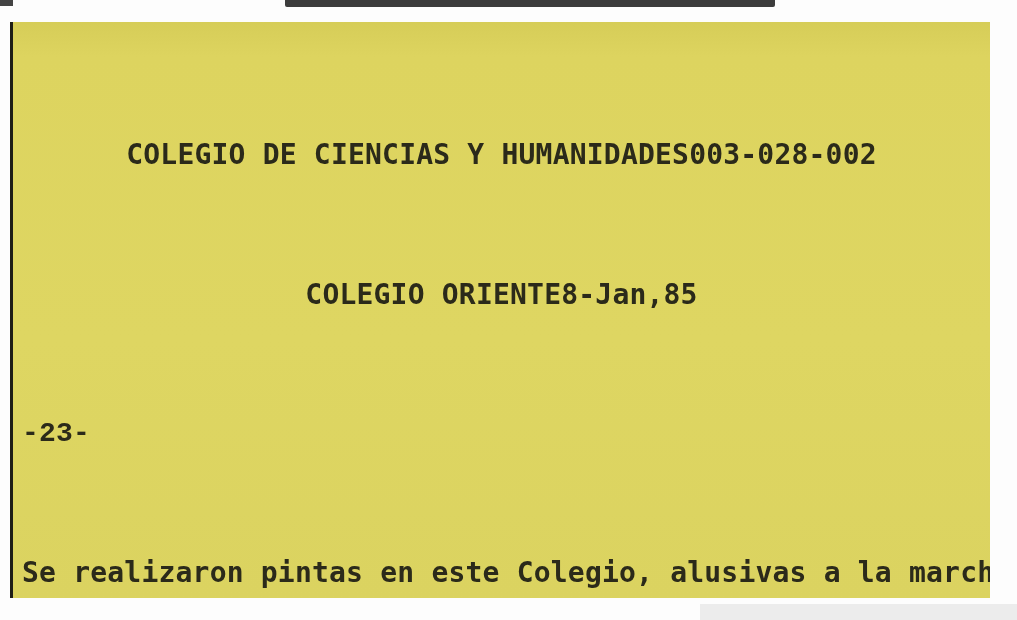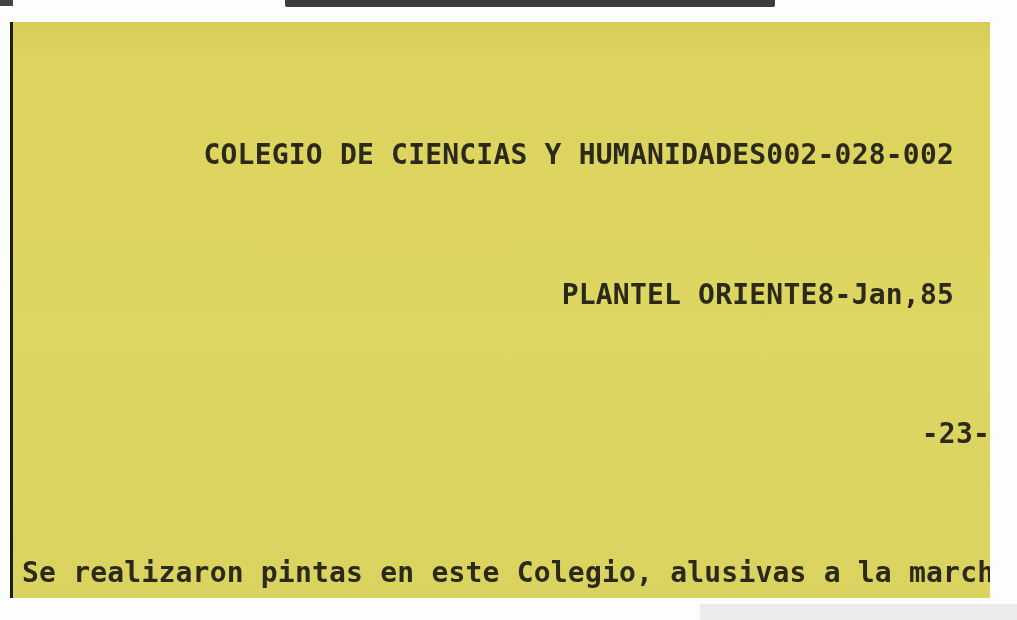--- a/index.html
+++ b/index.html
@@ -56,43 +56,43 @@
     color: #2b2a1a;
     font-size: 28px;
     font-weight: bold;
     line-height: 34.8px;
     letter-spacing: 0.2px;
     white-space: pre;
   }
   .row { white-space: pre; }
   .split-row {
     display: flex;
-    justify-content: flex-end;
-    margin-right: 36px;
+    justify-content: center;
+    margin-right: 20px;
   }
   .header-row { margin-left: 11px; }
-  .center-row { text-align: right; }
+  .center-row { text-align: left; font-family: Liberation Mono, monospace; }
 </style>
 </head>
 <body>
 
 <div id="screen">
 
   <div class="top-left-tick"></div>
   <div class="top-bar"></div>
 
   <div class="paper">
 
     <div class="row split-row header-row">
       <span>COLEGIO DE CIENCIAS Y HUMANIDADES</span>
-      <span>002-028-002</span>
+      <span>003-028-002</span>
     </div>
 
     <div class="row split-row header-row">
-      <span>PLANTEL ORIENTE</span>
+      <span>COLEGIO ORIENTE</span>
       <span>8-Jan,85</span>
     </div>
 
     <div class="row center-row">-23-</div>
 
     <div class="row">Se realizaron pintas en este Colegio, alusivas a la marcha</div>
     
     
     
     

